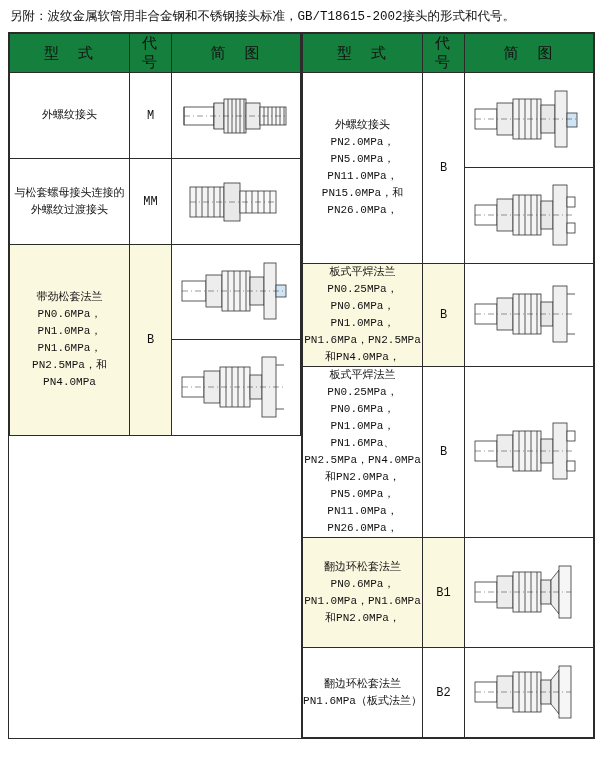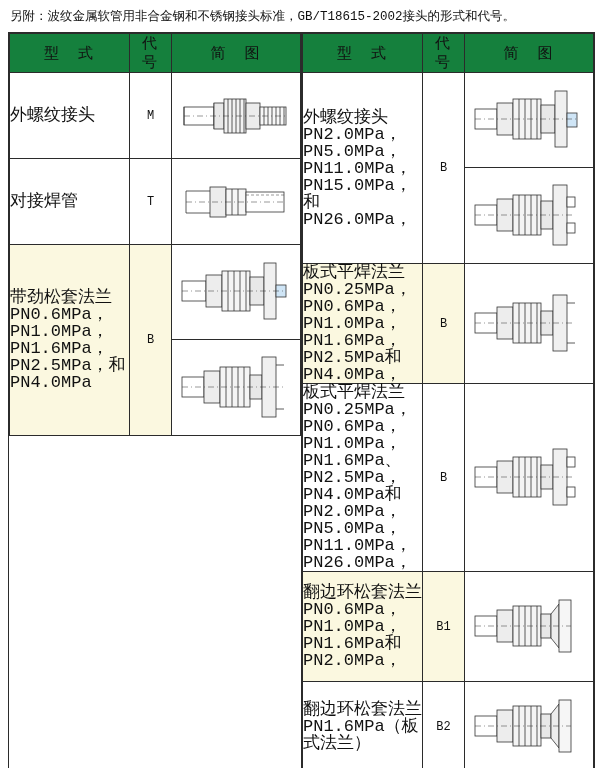--- a/index.html
+++ b/index.html
@@ -44,25 +44,25 @@
     font-weight:normal;
     font-size:15px;
     height:22px;
     text-align:center;
     letter-spacing:2px;
   }
   .c-type{width:120px;}
   .c-code{width:42px;}
   .c-fig{width:auto;}
   td.type{
-    font-size:17px;
+    font-size:11px;
     line-height:17px;
     padding:6px 6px;
     vertical-align:middle;
-    text-align:left;
+    text-align:center;
   }
   td.code{
     text-align:center;
     vertical-align:middle;
     font-size:12px;
   }
   td.fig{
     text-align:center;
     vertical-align:middle;
     background:#ffffff;
@@ -112,39 +112,38 @@
                       <rect x="70" y="18" width="14" height="26" fill="#ececec"></rect>
                       <rect x="84" y="22" width="26" height="18" fill="#f7f7f7"></rect>
                       <path d="M88 22 L88 40 M92 22 L92 40 M96 22 L96 40 M100 22 L100 40 M104 22 L104 40 M108 22 L108 40"></path>
                       <path d="M8 31 L110 31" stroke-dasharray="6 3 1 3" stroke-width="0.5"></path>
                     </g>
                   </svg>
                 </td>
               </tr>
 
 
-
-
               <tr style="height:86px">
-                <td class="type white">对接焊管</td>
-                <td class="code white">T</td>
+                <td class="type white">与松套螺母接头连接的外螺纹过渡接头</td>
+                <td class="code white">MM</td>
                 <td class="fig">
                   <svg width="120" height="62" viewBox="0 0 120 62">
                     <g fill="none" stroke="#333" stroke-width="0.8">
-                      <path d="M10 20 L10 42 M10 20 L34 20 M10 42 L34 42"></path>
-                      <rect x="34" y="16" width="16" height="30" fill="#ededed"></rect>
-                      <rect x="50" y="18" width="20" height="26" fill="#f6f6f6"></rect>
-                      <path d="M56 18 L56 44 M62 18 L62 44"></path>
-                      <rect x="70" y="21" width="38" height="20" fill="#ffffff"></rect>
-                      <path d="M70 24 L108 24" stroke-dasharray="3 2" stroke-width="0.5"></path>
-                      <path d="M10 31 L108 31" stroke-dasharray="6 3 1 3" stroke-width="0.5"></path>
-                    </g>
-                  </svg>
-                </td>
-              </tr>
+                      <rect x="14" y="16" width="34" height="30" fill="#f4f4f4"></rect>
+                      <path d="M20 16 L20 46 M26 16 L26 46 M32 16 L32 46 M38 16 L38 46 M44 16 L44 46"></path>
+                      <rect x="48" y="12" width="16" height="38" fill="#e9e9e9"></rect>
+                      <rect x="64" y="20" width="36" height="22" fill="#f8f8f8"></rect>
+                      <path d="M70 20 L70 42 M76 20 L76 42 M82 20 L82 42 M88 20 L88 42 M94 20 L94 42"></path>
+                      <path d="M14 31 L100 31" stroke-dasharray="6 3 1 3" stroke-width="0.5"></path>
+                    </g>
+                  </svg>
+                </td>
+              </tr>
+
+
 
               <tr style="height:190px">
                 <td class="type yellow" style="white-space:pre-line">带劲松套法兰
 PN0.6MPa，PN1.0MPa，PN1.6MPa，PN2.5MPa，和PN4.0MPa</td>
                 <td class="code yellow">B</td>
                 <td class="fig" style="padding:0">
                   <div style="border-bottom:1px solid #2b2b2b;height:94px;display:flex;align-items:center;justify-content:center;">
                     <svg width="120" height="74" viewBox="0 0 120 74">
                       <g fill="none" stroke="#333" stroke-width="0.8">
                         <rect x="6" y="26" width="24" height="20"></rect>

